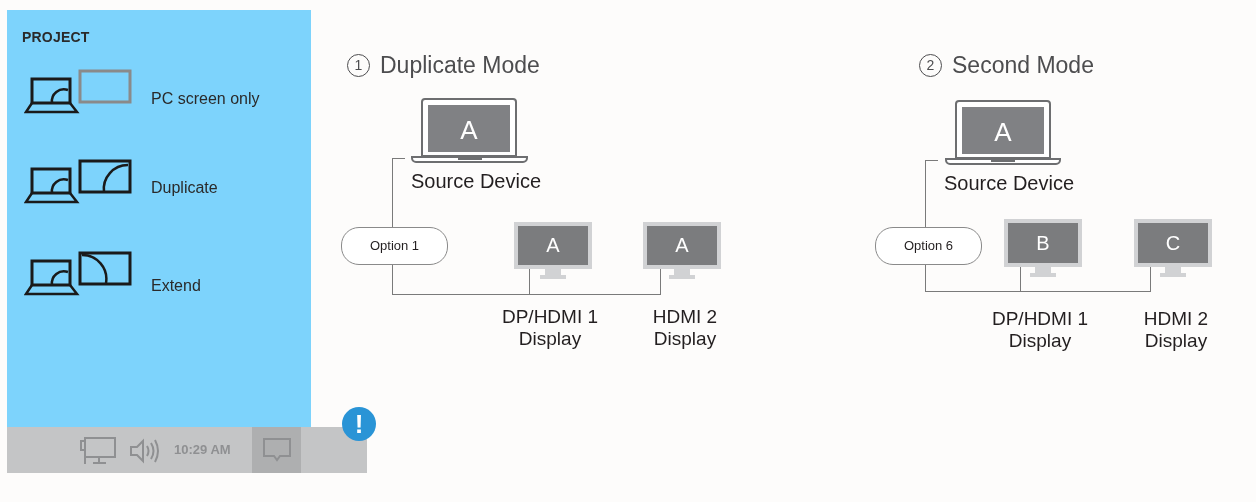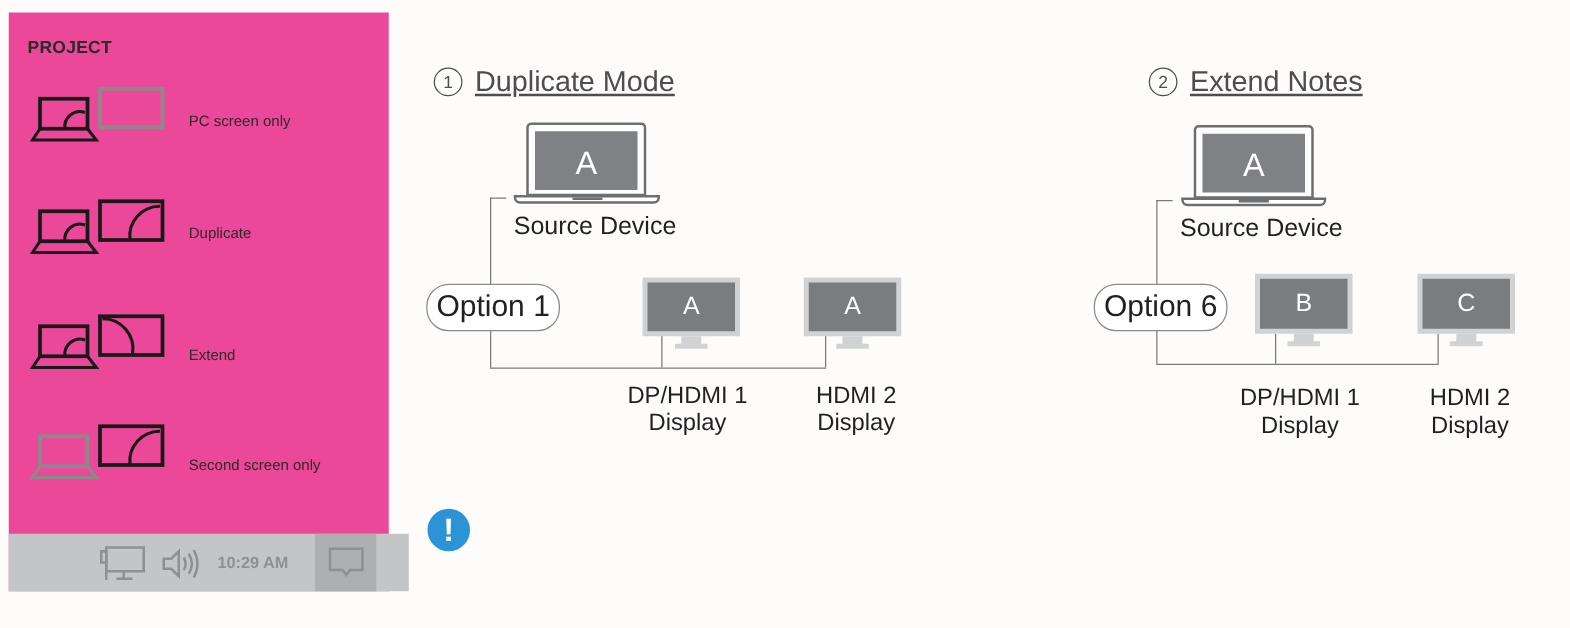--- a/index.html
+++ b/index.html
@@ -6,43 +6,43 @@
   body {
     width:1256px; height:502px; position:relative; overflow:hidden;
     background:#fdfcfb;
     font-family:"Liberation Sans", "DejaVu Sans", sans-serif;
     color:#231f20;
   }
   .abs { position:absolute; }
   
   .panel {
     left:7px; top:10px; width:304px; height:463px;
-    background:#ec4899;
+    background:#7dd3fc;
   }
   .panel-title {
     left:15px; top:19px; font-size:14px; font-weight:bold; color:#2a2a2a; letter-spacing:0.2px;
   }
   .proj-item { left:0; width:304px; height:80px; cursor:pointer; }
-  .proj-item .lbl { position:absolute; left:144px; font-size:12px; color:#2a2a2a; }
+  .proj-item .lbl { position:absolute; left:144px; font-size:16px; color:#2a2a2a; }
   .proj-item svg { position:absolute; left:17px; }
   .taskbar {
-    left:0; top:417px; width:320px; height:46px; background:#c4c5c6;
+    left:0; top:417px; width:360px; height:46px; background:#c4c5c6;
   }
   .tb-action {
     position:absolute; left:245px; top:0; width:49px; height:46px; background:#aeafb0;
   }
   .tb-time { position:absolute; left:167px; top:15px; font-size:13px; color:#8f9092; font-weight:bold; }
   
-  .mode-title { font-size:23px; color:#4d4d4f;text-decoration:underline; }
+  .mode-title { font-size:23px; color:#4d4d4f; }
   .circ { display:inline-block; width:21px; height:21px; border:1.6px solid #4d4d4f; border-radius:50%;
           font-size:14px; line-height:21px; text-align:center; vertical-align:3px; margin-right:10px; }
   .src-lbl { font-size:20px; color:#231f20; }
   .option {
     border:1.2px solid #8a8a8a; border-radius:18px; background:#fff;
-    font-size:24px; text-align:center; line-height:35px; color:#231f20; cursor:pointer;
+    font-size:13px; text-align:center; line-height:35px; color:#231f20; cursor:pointer;
   }
   .disp-lbl { font-size:19px; text-align:center; line-height:22px; color:#231f20; }
   .line { background:#7a7a7a; }
   .laptop-lid { border:2px solid #6d6e70; border-radius:4px 4px 0 0; background:#fff; box-sizing:border-box; }
   .laptop-screen { position:absolute; left:5px; top:5px; right:5px; bottom:3px; background:#808184;
                    color:#fff; font-size:26px; text-align:center; }
   .laptop-base { border:2px solid #6d6e70; border-radius:0 0 5px 5px; background:#fff; box-sizing:border-box; }
   .laptop-notch { position:absolute; left:50%; margin-left:-12px; top:0; width:24px; height:2px; background:#6d6e70; }
   .monitor { background:#d1d2d4; box-sizing:border-box; }
   .monitor .scr { position:absolute; left:4px; top:4px; right:4px; bottom:4px; background:#7b7c7e;
@@ -86,29 +86,20 @@
     <svg width="110" height="50" viewBox="0 0 110 50" style="top:6px;">
       <rect x="8" y="13" width="38" height="24" fill="none" stroke="#1a1a1a" stroke-width="3"></rect>
       <path d="M28 37 A12 12 0 0 1 44 24" fill="none" stroke="#1a1a1a" stroke-width="2.5"></path>
       <path d="M8 37 L2 46 L53 46 L46 37" fill="none" stroke="#1a1a1a" stroke-width="2.5"></path>
       <rect x="56" y="5" width="50" height="31" fill="none" stroke="#1a1a1a" stroke-width="3"></rect>
       <path d="M58 7 A24 24 0 0 1 82 35" fill="none" stroke="#1a1a1a" stroke-width="2.5"></path>
     </svg>
     <span class="lbl" style="top:35px;">Extend</span>
   </div>
 
-  <div class="abs proj-item" style="top:320px;">
-    <svg width="110" height="50" viewBox="0 0 110 50" style="top:6px;">
-      <rect x="8" y="13" width="38" height="24" fill="none" stroke="#8a8a8a" stroke-width="3"></rect>
-      <path d="M8 37 L2 46 L53 46 L46 37" fill="none" stroke="#8a8a8a" stroke-width="2.5"></path>
-      <rect x="56" y="5" width="50" height="31" fill="none" stroke="#1a1a1a" stroke-width="3"></rect>
-      <path d="M80 36 A24 24 0 0 1 104 9" fill="none" stroke="#1a1a1a" stroke-width="2.5"></path>
-    </svg>
-    <span class="lbl" style="top:35px;">Second screen only</span>
-  </div>
 
   <div class="abs taskbar">
     <svg class="abs" style="left:72px; top:9px;" width="40" height="30" viewBox="0 0 40 30">
       <rect x="6" y="2" width="30" height="19" fill="none" stroke="#8f9092" stroke-width="2"></rect>
       <rect x="2" y="5" width="4" height="9" fill="none" stroke="#8f9092" stroke-width="2"></rect>
       <line x1="6" y1="14" x2="6" y2="28" stroke="#8f9092" stroke-width="2"></line>
       <line x1="20" y1="21" x2="20" y2="27" stroke="#8f9092" stroke-width="2"></line>
       <line x1="14" y1="27" x2="27" y2="27" stroke="#8f9092" stroke-width="2"></line>
     </svg>
     <svg class="abs" style="left:122px; top:10px;" width="32" height="28" viewBox="0 0 32 28">
@@ -160,21 +151,21 @@
   <div class="scr" style="line-height:39px;">A</div>
 </div>
 <div class="abs stand-neck" style="left:674px; top:269px; width:16px; height:7px;"></div>
 <div class="abs stand-foot" style="left:669px; top:275px; width:26px; height:4px;"></div>
 <div class="abs disp-lbl" style="left:630px; top:306px; width:110px;">
   <div>HDMI 2</div>
   <div>Display</div>
 </div>
 
 <div class="abs mode-title" style="left:919px; top:52px;">
-  <span class="circ">2</span><span>Extend Notes</span>
+  <span class="circ">2</span><span>Second Mode</span>
 </div>
 
 <div class="abs laptop-lid" style="left:955px; top:100px; width:96px; height:59px;">
   <div class="laptop-screen" style="line-height:51px;">A</div>
 </div>
 <div class="abs laptop-base" style="left:945px; top:158px; width:116px; height:7px;">
   <div class="laptop-notch"></div>
 </div>
 <div class="abs src-lbl" style="left:944px; top:172px;">Source Device</div>
 

